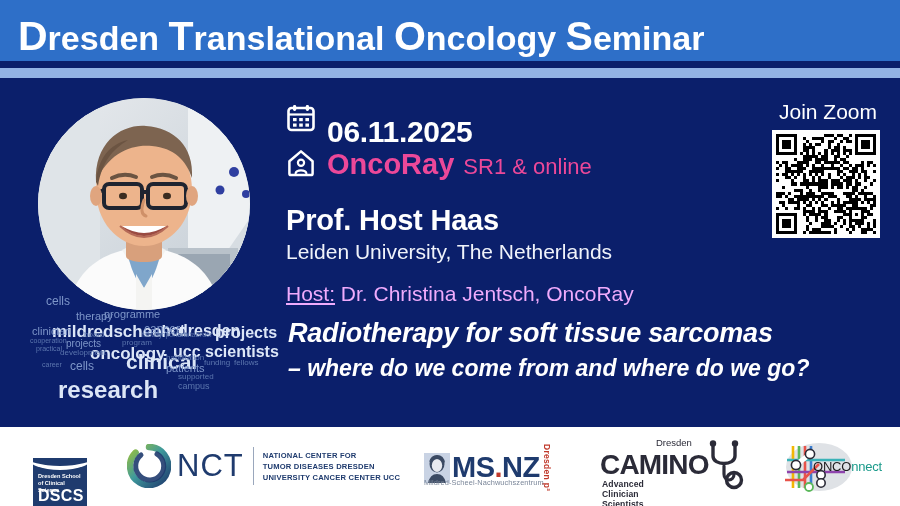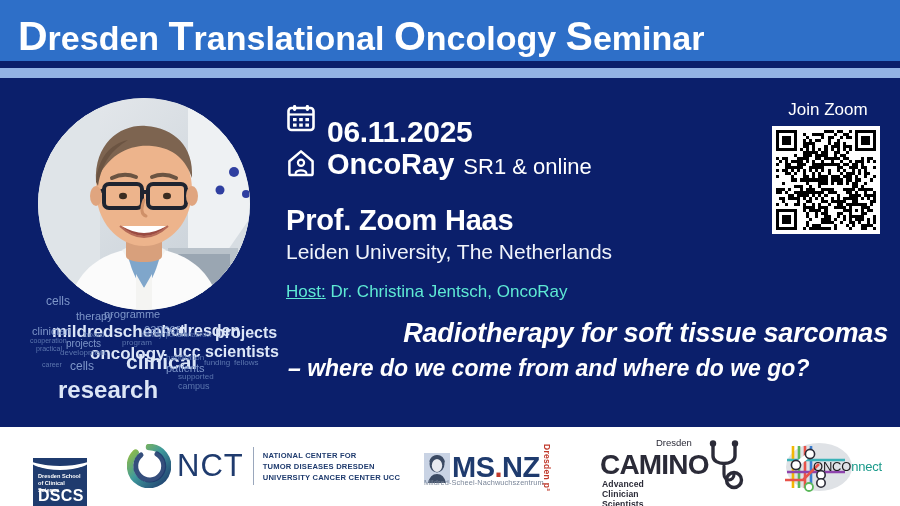--- a/index.html
+++ b/index.html
@@ -78,65 +78,64 @@
   .icon { display: inline-block; flex: 0 0 auto; }
   .date-text {
     font-size: 30px; font-weight: bold;
     margin-left: 11px; letter-spacing: -0.3px; margin-top: 23px;
   }
   .clock-wrap { margin-left: 26px; display: flex; align-items: center; }
   .time-text { font-size: 30px; font-weight: bold; margin-left: 10px; }
 
   .row-where {
     display: flex; align-items: baseline;
-    margin-top: 8px; color: #ffffff;
+    margin-top: 8px; color: #ec4899;
   }
   .row-where .icon { align-self: center; }
   .venue-text { font-size: 29px; font-weight: bold; margin-left: 11px; }
   .venue-sub { font-size: 22px; font-weight: normal; margin-left: 9px; }
 
   .speaker {
     margin-top: 22px;
     color: #ffffff;
     font-size: 29px;
     font-weight: bold;
     letter-spacing: -0.2px;
   }
   .affiliation {
     margin-top: 3px;
     color: #f0f3fa;
     font-size: 21px;
   }
   .host {
     margin-top: 18px;
-    color: #5eead4;
-    font-size: 17px;
+    color: #f0abfc;
+    font-size: 21px;
   }
   .host-label { text-decoration: underline; }
 
   
   .talk {
     position: absolute; left: 288px; top: 240px;
     width: 600px;
     color: #ffffff;
   }
   .talk-line1 {
     font-size: 27px; font-weight: bold; font-style: italic;
     letter-spacing: -0.2px;
-    text-align: right;
   }
   .talk-line2 {
     margin-top: 6px;
     font-size: 23px; font-weight: bold; font-style: italic;
   }
 
   
   .zoom-block { position: absolute; left: 772px; top: 22px; width: 112px; }
   .zoom-label {
-    color: #ffffff; font-size: 17px; text-align: center;
+    color: #ffffff; font-size: 21px; text-align: center;
     margin-bottom: 6px;
   }
   .qr {
     width: 108px; height: 108px;
     background: #ffffff;
     padding: 4px;
   }
   .qr svg { display: block; width: 100px; height: 100px; }
 
   
@@ -362,21 +361,21 @@
           <svg width="30" height="30" viewBox="0 0 30 30" xmlns="http://www.w3.org/2000/svg">
             <path d="M3.4 13.2 L15 3.4 L26.6 13.2 L26.6 25.4 C26.6 26.3 25.9 27 25 27 L5 27 C4.1 27 3.4 26.3 3.4 25.4 Z" fill="none" stroke="#fff" stroke-width="2.5" stroke-linejoin="round"></path>
             <circle cx="15" cy="14.8" r="3.1" fill="none" stroke="#fff" stroke-width="2.2"></circle>
             <path d="M9.6 25.2 C10.6 21.4 19.4 21.4 20.4 25.2" fill="none" stroke="#fff" stroke-width="2.2" stroke-linecap="round"></path>
           </svg>
         </span>
         <span class="venue-text">OncoRay</span>
         <span class="venue-sub">SR1 &amp; online</span>
       </div>
 
-      <div class="speaker">Prof. Zoom Haas</div>
+      <div class="speaker">Prof. Host Haas</div>
       <div class="affiliation">Leiden University, The Netherlands</div>
       <div class="host">
         <span class="host-label">Host:</span>
         <span>Dr. Christina Jentsch, OncoRay</span>
       </div>
     </div>
 
     <div class="talk">
       <div class="talk-line1">Radiotherapy for soft tissue sarcomas</div>
       <div class="talk-line2">– where do we come from and where do we go?</div>

